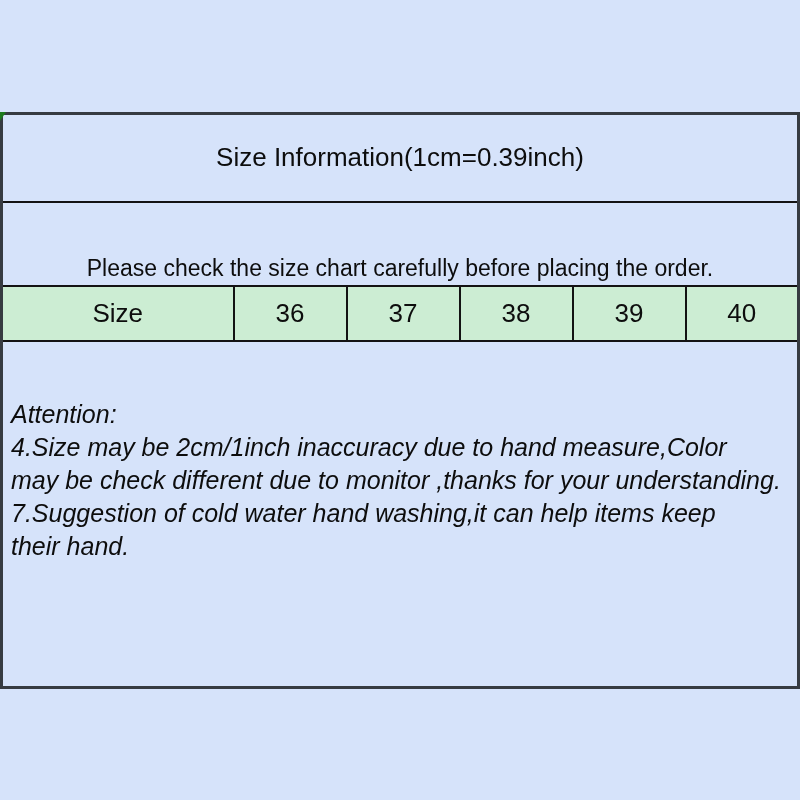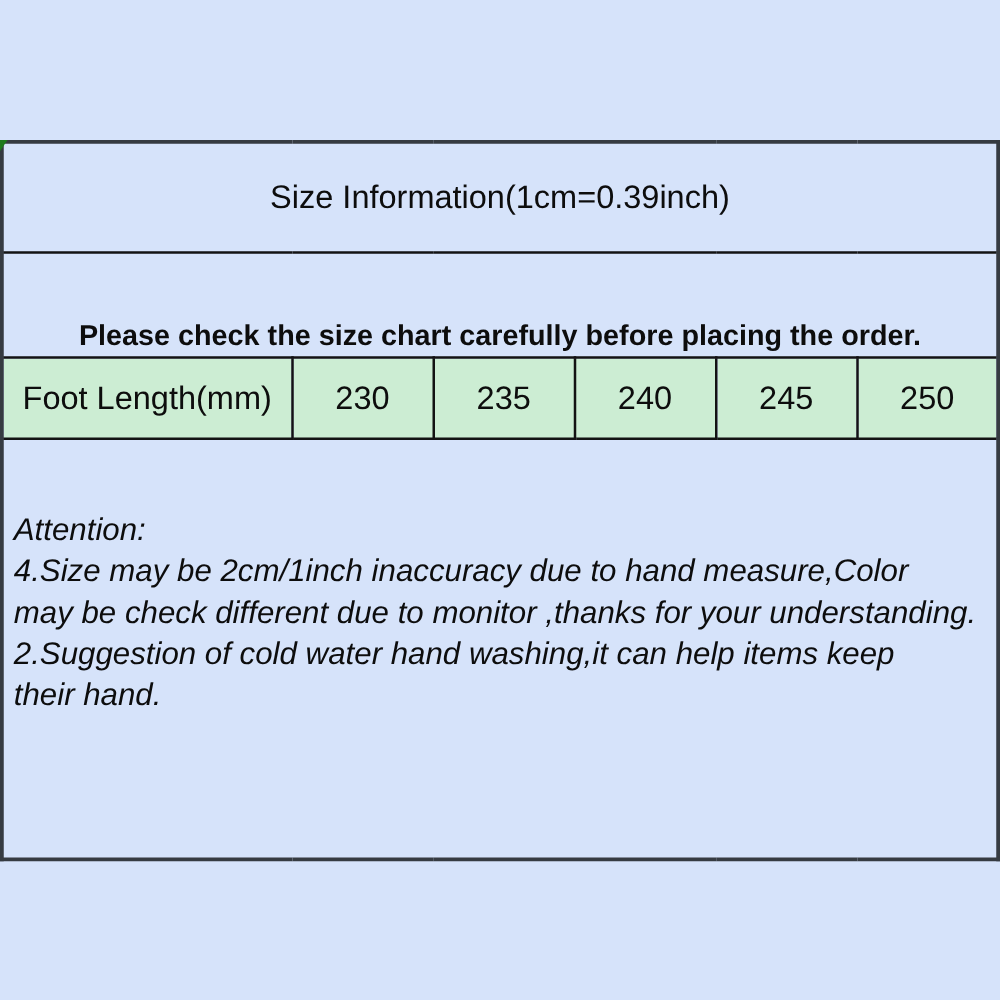--- a/index.html
+++ b/index.html
@@ -35,21 +35,20 @@
   td.title-cell {
     text-align: center;
     vertical-align: middle;
     font-size: 26px;
   }
   td.notice-cell {
     text-align: center;
     vertical-align: bottom;
     font-size: 23px;
     padding-bottom: 3px;
-    font-weight: bold;
   }
   td.green-cell {
     background: #ccedd3;
     text-align: center;
     vertical-align: middle;
     font-size: 26px;
   }
   td.attention-cell {
     vertical-align: top;
     padding: 56px 8px 0 8px;
@@ -80,33 +79,33 @@
       <col>
       <col>
   </colgroup>
   <tbody>
     <tr class="title-row">
       <td class="title-cell" colspan="6">Size Information(1cm=0.39inch)</td>
     </tr>
     <tr class="notice-row">
       <td class="notice-cell" colspan="6">Please check the size chart carefully before placing the order.</td>
     </tr>
-    <tr class="length-row">
-      <td class="green-cell">Foot Length(mm)</td>
-      <td class="green-cell">230</td>
-      <td class="green-cell">235</td>
-      <td class="green-cell">240</td>
-      <td class="green-cell">245</td>
-      <td class="green-cell">250</td>
+    <tr class="size-row">
+      <td class="green-cell">Size</td>
+      <td class="green-cell">36</td>
+      <td class="green-cell">37</td>
+      <td class="green-cell">38</td>
+      <td class="green-cell">39</td>
+      <td class="green-cell">40</td>
     </tr>
     <tr>
       <td class="attention-cell" colspan="6">
         <div class="attention-line">Attention:</div>
         <div class="attention-line">4.Size may be 2cm/1inch inaccuracy due to hand measure,Color</div>
         <div class="attention-line">may be check different due to monitor ,thanks for your understanding.</div>
-        <div class="attention-line">2.Suggestion of cold water hand washing,it can help items keep</div>
+        <div class="attention-line">7.Suggestion of cold water hand washing,it can help items keep</div>
         <div class="attention-line">their hand.</div>
       </td>
     </tr>
   </tbody>
 </table>
 
 <div class="corner-mark"></div>
 
 </body></html>

